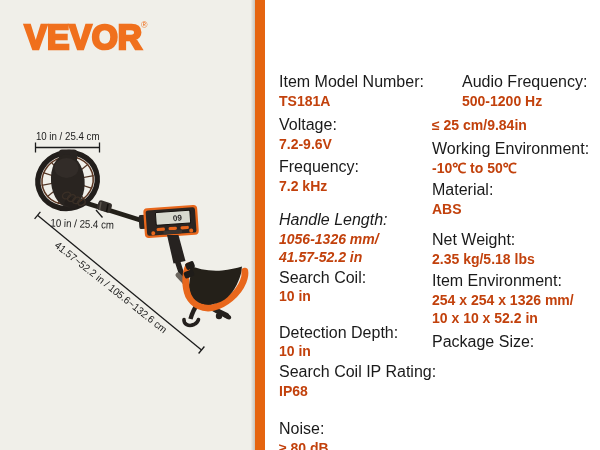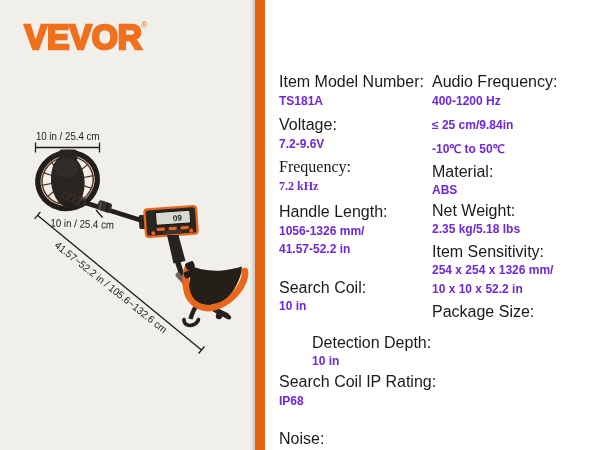--- a/index.html
+++ b/index.html
@@ -5,21 +5,21 @@
   html,body{margin:0;padding:0;}
   body{width:600px;height:450px;position:relative;overflow:hidden;background:#ffffff;
        font-family:"Liberation Sans",sans-serif;}
   .panel{position:absolute;left:0;top:0;width:252px;height:450px;background:#f0efe9;}
   .gbar{position:absolute;left:251px;top:0;width:3.5px;height:450px;background:linear-gradient(to right,#edebe4,#c8c4bc);}
   .obar{position:absolute;left:254.5px;top:0;width:10.5px;height:450px;background:#e5640f;}
   .specs{position:absolute;top:0;}
   .col-l{left:279px;width:150px;}
   .col-r{left:432px;width:168px;}
   .l{font-size:16px;color:#1a1a1a;line-height:18.5px;white-space:nowrap;}
-  .v{font-size:12px;font-weight:bold;color:#6d28d9;line-height:18.5px;white-space:nowrap;}
+  .v{font-size:14px;font-weight:bold;color:#c2410c;line-height:18.5px;white-space:nowrap;}
   svg{position:absolute;left:0;top:0;}
 </style>
 </head>
 <body>
 <div class="panel"></div>
 <div class="gbar"></div>
 <div class="obar"></div>
 
 <svg width="253" height="450" viewBox="0 0 253 450">
 
@@ -109,63 +109,64 @@
 
 <div class="specs col-l" style="top:73px;">
   <div style="margin-bottom:6.3px;">
       <div class="l">Item Model Number:</div>
       <div class="v">TS181A</div>
     </div>
   <div style="margin-bottom:4.8px;">
       <div class="l">Voltage:</div>
       <div class="v">7.2-9.6V</div>
     </div>
-  <div style="margin-bottom:8px;font-family:Liberation Serif, serif;">
+  <div style="margin-bottom:16px;">
       <div class="l">Frequency:</div>
       <div class="v">7.2 kHz</div>
     </div>
-  <div style="margin-bottom:20px;">
+  <div style="margin-bottom:2px;font-style:italic;">
       <div class="l">Handle Length:</div>
       <div class="v">1056-1326 mm/<br>41.57-52.2 in</div>
     </div>
   <div style="margin-bottom:18px;">
       <div class="l">Search Coil:</div>
       <div class="v">10 in</div>
     </div>
-  <div style="margin-bottom:2.5px;margin-left:33px;">
+  <div style="margin-bottom:2.5px;">
       <div class="l">Detection Depth:</div>
       <div class="v">10 in</div>
     </div>
   <div>
       <div class="l">Search Coil IP Rating:</div>
       <div class="v">IP68</div>
        <div class="l" style="margin-top:20px;">Noise:</div>
       <div class="v">≥ 80 dB</div>
     </div>
 </div>
 
 <div class="specs col-r" style="top:73px;">
-  <div style="margin-bottom:6.4px;">
+  <div style="margin-bottom:6.4px;margin-left:30px;">
       <div class="l">Audio Frequency:</div>
-      <div class="v">400-1200 Hz</div>
+      <div class="v">500-1200 Hz</div>
     </div>
   <div style="margin-bottom:5.5px;">
       <div class="v">≤ 25 cm/9.84in</div>
     </div>
   <div style="margin-bottom:4px;">
+      <div class="l">Working Environment:</div>
       <div class="v">-10℃ to 50℃</div>
     </div>
-  <div style="margin-bottom:2px;">
+  <div style="margin-bottom:13px;">
       <div class="l">Material:</div>
       <div class="v">ABS</div>
     </div>
   <div style="margin-bottom:3.8px;">
       <div class="l">Net Weight:</div>
       <div class="v">2.35 kg/5.18 lbs</div>
     </div>
   <div style="margin-bottom:5.2px;">
-      <div class="l">Item Sensitivity:</div>
+      <div class="l">Item Environment:</div>
       <div class="v">254 x 254 x 1326 mm/<br>10 x 10 x 52.2 in</div>
     </div>
   <div>
       <div class="l">Package Size:</div>
     </div>
 </div>
 
 </body></html>

